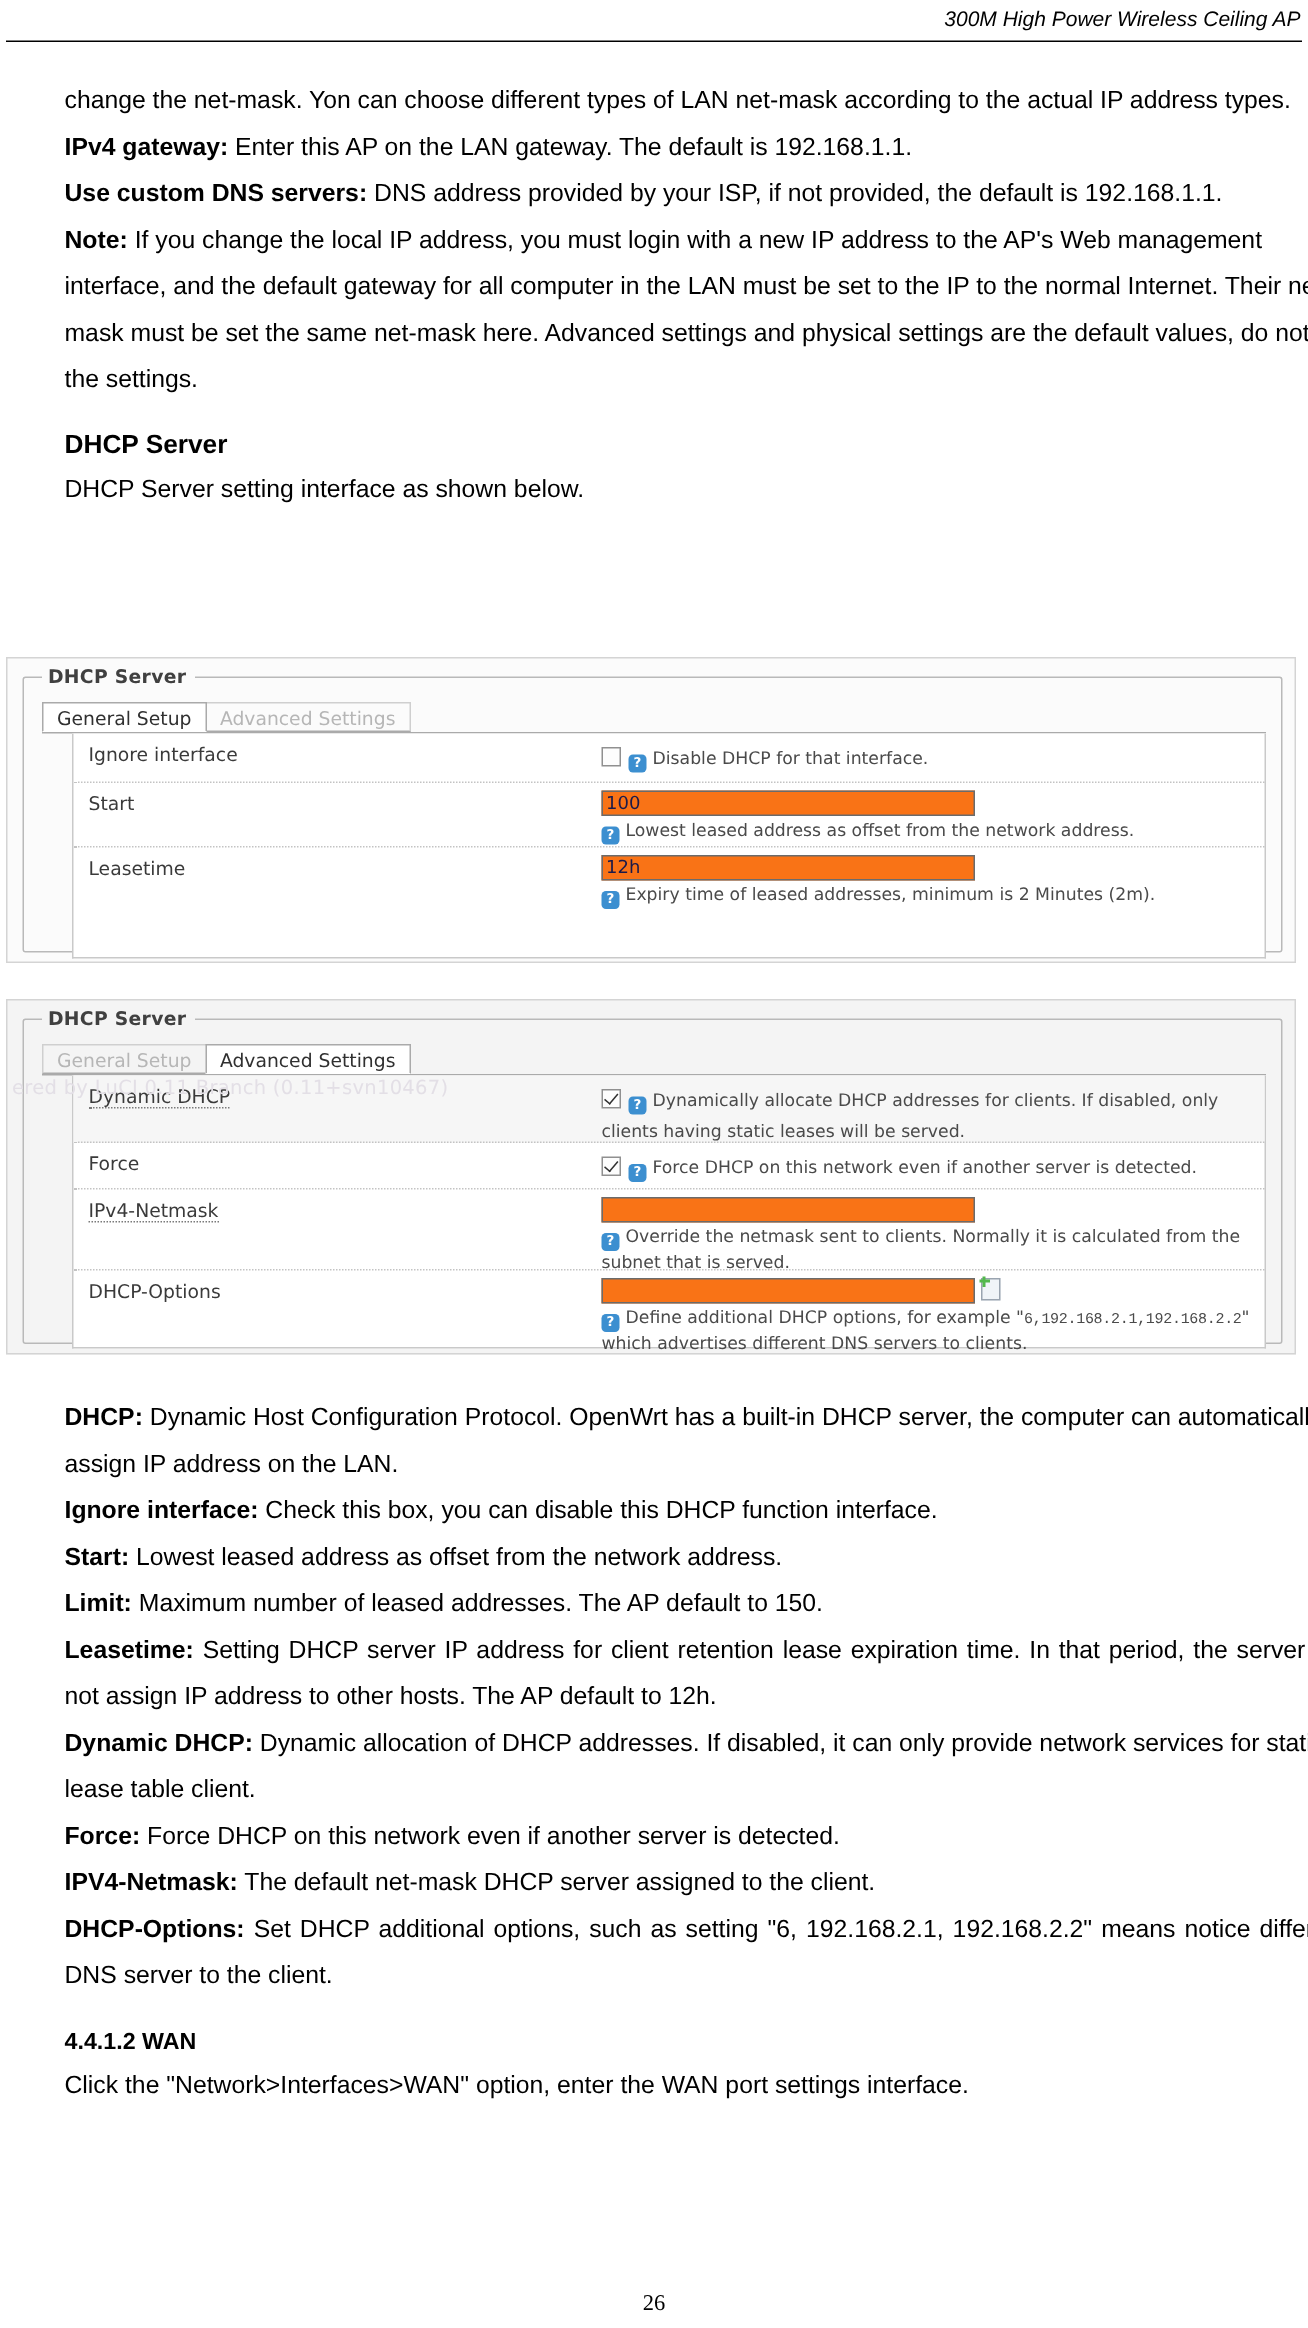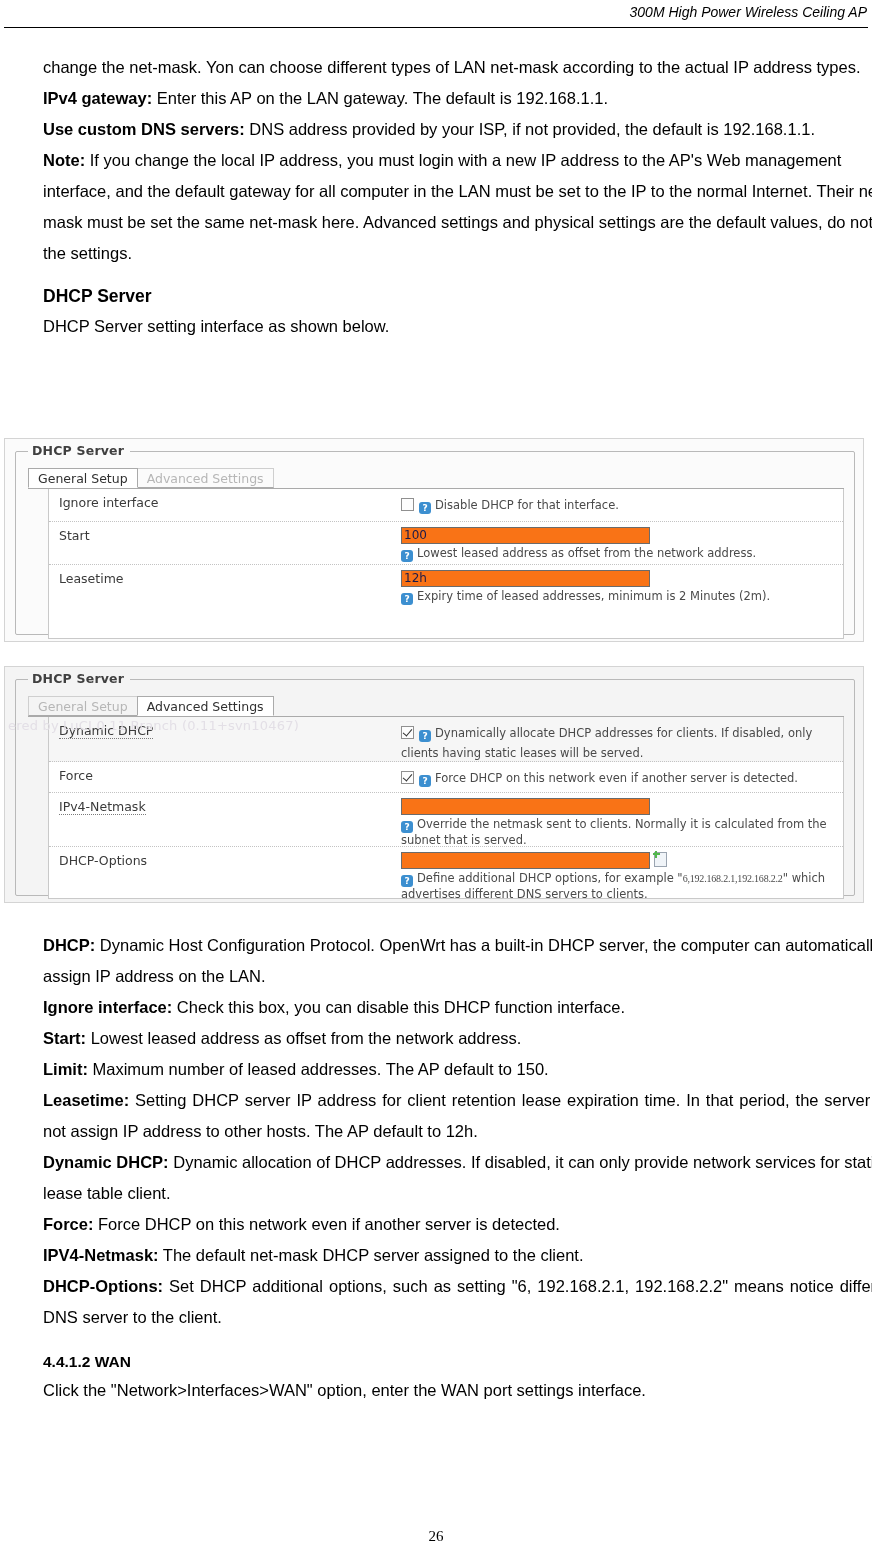--- a/index.html
+++ b/index.html
@@ -249,21 +249,21 @@
     color: #4a4a4a;
     display: inline;
   }
   .hint-block {
     font-size: 11.5px;
     line-height: 15px;
     color: #4a4a4a;
     margin-top: 2px;
   }
   .mono {
-    font-family: Liberation Serif, serif;
+    font-family: Liberation Mono, monospace;
     font-size: 10px;
     letter-spacing: -0.2px;
   }
 
   .inputbox {
     display: block;
     width: 249px;
     height: 17px;
     border: 1px solid #6b6b6b;
     background: #f97316;

